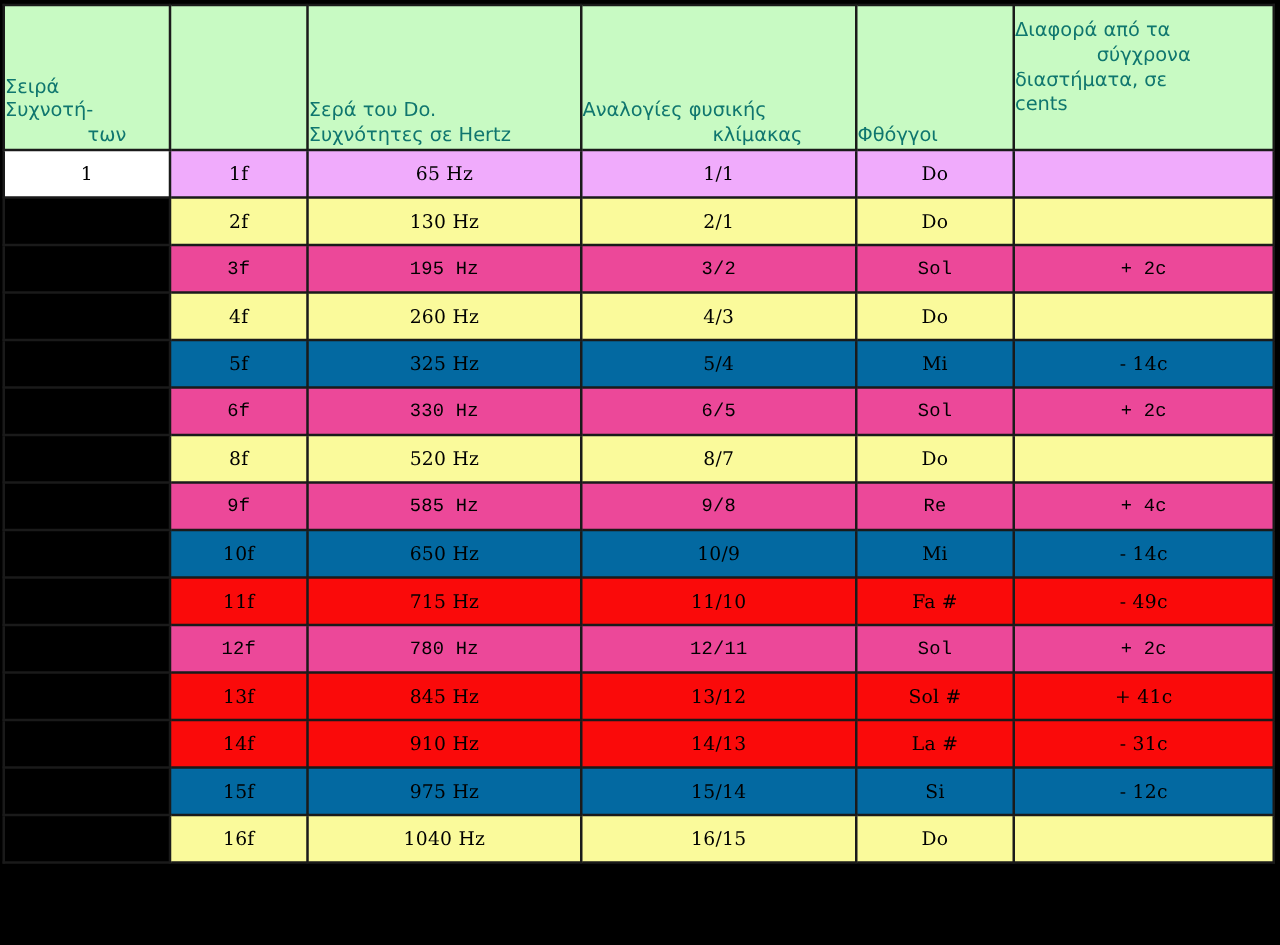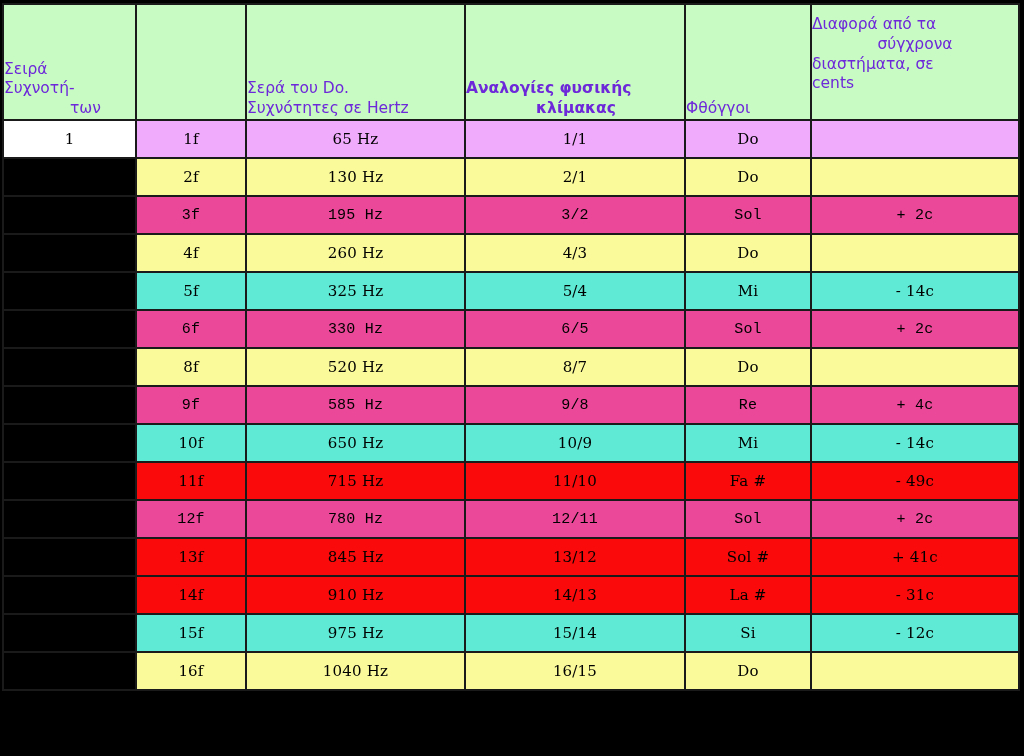--- a/index.html
+++ b/index.html
@@ -40,35 +40,35 @@
   col.c-harm    { width: 110px; }
   col.c-freq    { width: 219px; }
   col.c-ratio   { width: 220px; }
   col.c-note    { width: 126px; }
   col.c-cents   { width: 208px; }
 
   
   thead th {
     height: 104px;
     background: #c8fac3;
-    color: #6d28d9;
+    color: #0f766e;
     font-weight: normal;
     font-size: 15.5px;
     font-family: "DejaVu Sans", sans-serif;
     vertical-align: bottom;
     text-align: left;
     padding: 0 9px 8px 9px;
     line-height: 1.28;
   }
   thead th.hdr-order { text-align: left; margin-top: 40px; }
   thead th.hdr-order .lbl { display: block; }
   thead th.hdr-order .l3 { text-align: right; padding-right: 34px; }
   thead th.hdr-blank { background: #c8fac3; }
-  thead th.hdr-ratio { text-align: left; font-weight: bold; }
-  thead th.hdr-ratio .l2 { display:block; text-align: center; padding-right: 42px; padding-left: 44px;}
+  thead th.hdr-ratio { text-align: left; }
+  thead th.hdr-ratio .l2 { display:block; text-align: right; padding-right: 42px; padding-left: 44px;}
   thead th.hdr-note { vertical-align: bottom; margin-top: 27px; }
   thead th.hdr-cents {
     vertical-align: top;
     padding-top: 10px;
   }
   thead th.hdr-cents .l2,
   thead th.hdr-cents .l3 { display: block; }
   thead th.hdr-cents .l2 { text-align: center; }
 
   
@@ -88,21 +88,21 @@
   }
   td.order-blank {
     background: #000000;
     border-color: #000000;
   }
 
   
   .bg-white  { background: #f0abfc; }
   .bg-pale   { background: #fafa9b; }
   .bg-gold   { background: #ec4899; font-family: Liberation Mono, monospace; }
-  .bg-orange { background: #5eead4; }
+  .bg-orange { background: #0369a1; }
   .bg-red    { background: #fa0a0a; }
 </style>
 </head>
 <body>
 
 <div id="harmonics-table-wrap">
   <table class="harmonics">
     <colgroup>
       <col class="c-order">
       <col class="c-harm">

